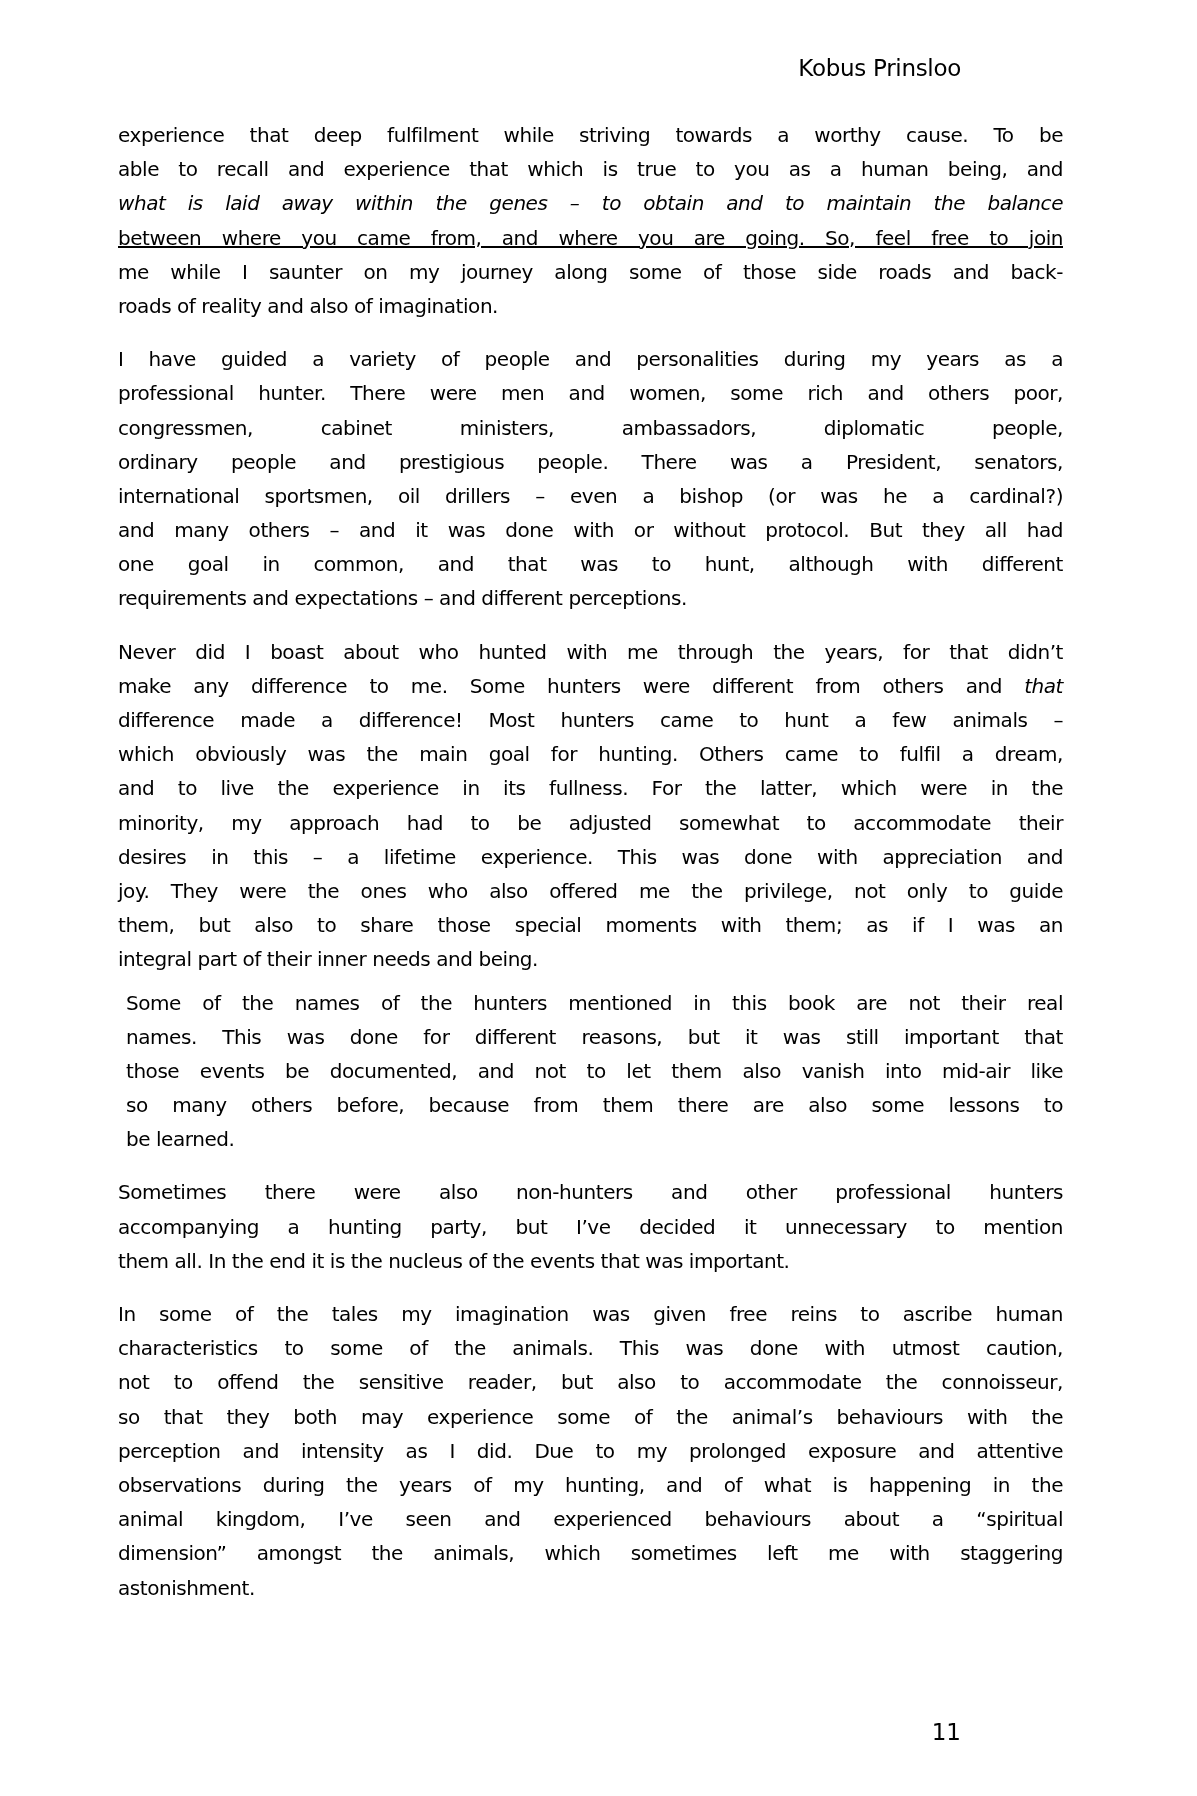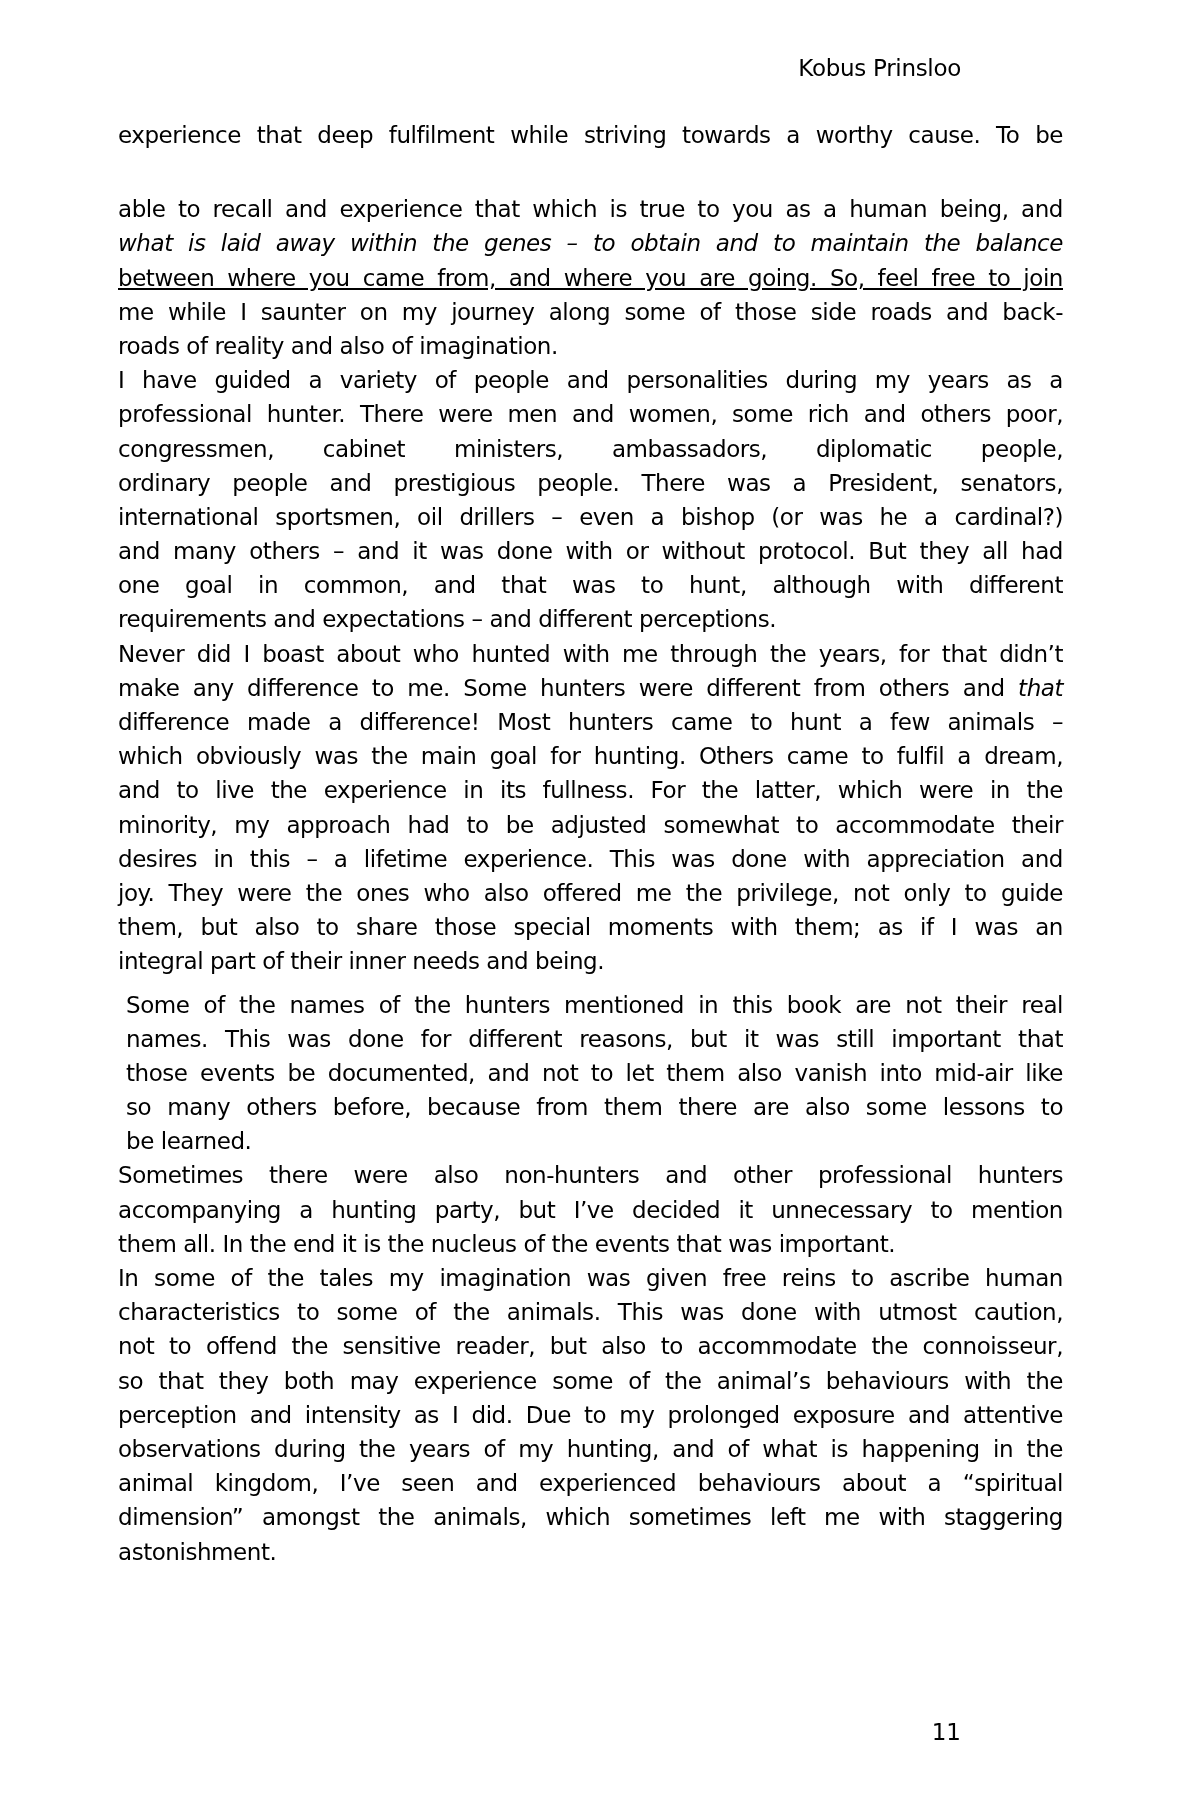--- a/index.html
+++ b/index.html
@@ -33,25 +33,25 @@
     }
     .body-text {
       position: absolute;
       left: 118px;
       top: 118px;
       width: 945px;
     }
     .para {
       margin: 0;
     }
-    .para.gap-large { }
+    .para.gap-large { margin-top: 19px; }
     .para.gap-small { margin-top: 9px; margin-left: 8px; }
     .line {
       display: block;
-      font-size: 23px;
+      font-size: 20px;
       line-height: 34.2px;
       height: 34.2px;
       white-space: nowrap;
       text-align: justify;
       text-align-last: justify;
       letter-spacing: -0.45px;
       word-spacing: 0;
       overflow: visible;
     }
     .line.last {
@@ -73,21 +73,21 @@
 <body>
 
 <div class="page">
 
   <div class="running-header">Kobus Prinsloo</div>
 
   <div class="body-text">
 
     <p class="para">
       <span class="line" style="white-space: normal;">experience that deep fulfilment while striving towards a worthy cause.  To be</span>
-      <span class="line" style="white-space: normal; margin-top: 40px;">able to recall and experience that which is true to you as a human being, and</span>
+      <span class="line" style="white-space: normal;">able to recall and experience that which is true to you as a human being, and</span>
       <span class="line" style="white-space: normal; font-style: italic;">what is laid away within the genes – to obtain and to maintain the balance</span>
       <span class="line" style="white-space: normal; text-decoration: underline;">between where you came from, and where you are going. So, feel free to join</span>
       <span class="line" style="white-space: normal;">me while I saunter on my journey along some of those side roads and back-</span>
       <span class="line last">roads of reality and also of imagination.</span>
     </p>
 
     <p class="para gap-large">
       <span class="line" style="white-space: normal;">I have guided a variety of people and personalities during my years as a</span>
       <span class="line" style="white-space: normal;">professional hunter. There were men and women, some rich and others poor,</span>
       <span class="line" style="white-space: normal;">congressmen, cabinet ministers, ambassadors, diplomatic people,</span>

